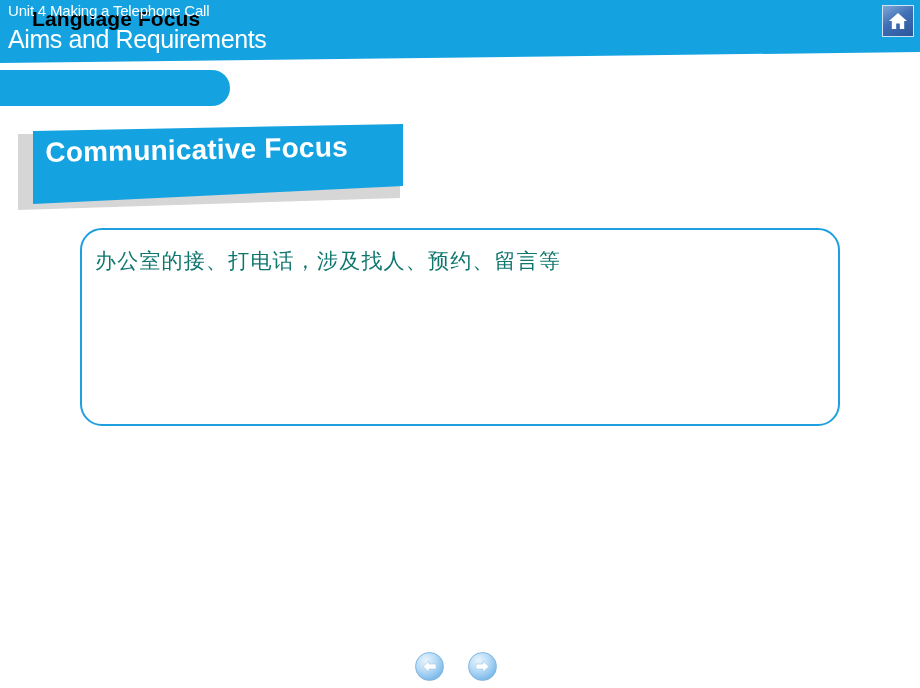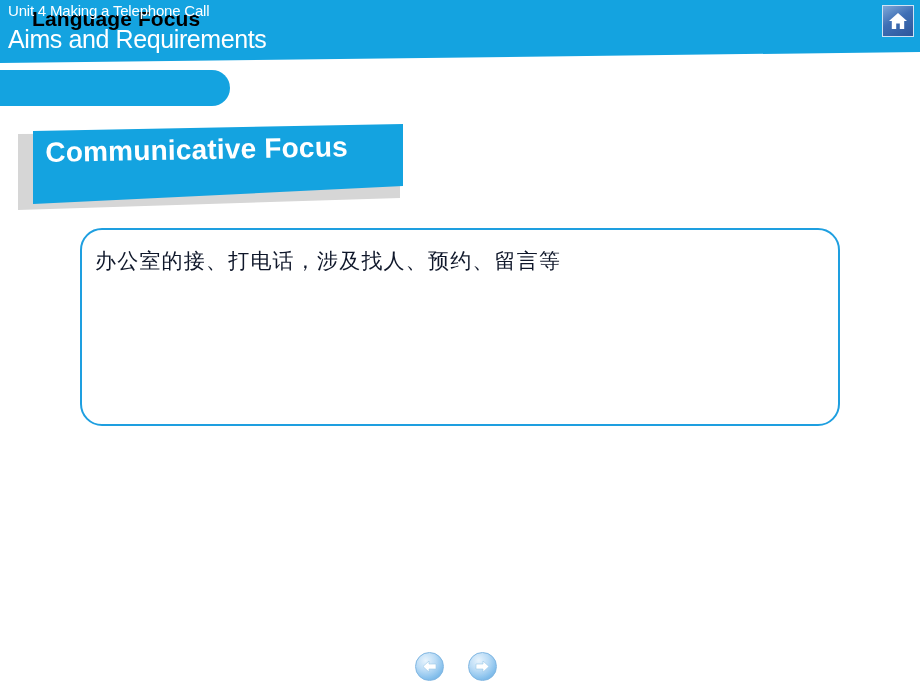--- a/index.html
+++ b/index.html
@@ -150,21 +150,21 @@
     border-radius: 22px;
     background: transparent;
   }
   .content-text {
     position: absolute;
     left: 95px;
     top: 246px;
     font-family: "DejaVu Serif", "Liberation Serif", serif;
     font-size: 21px;
     line-height: 30px;
-    color: #0f172a;
+    color: #0f766e;
     letter-spacing: 1.2px;
     white-space: nowrap;
   }
 
   
   .nav-bar {
     position: absolute;
     left: 415px;
     top: 652px;
     width: 92px;

